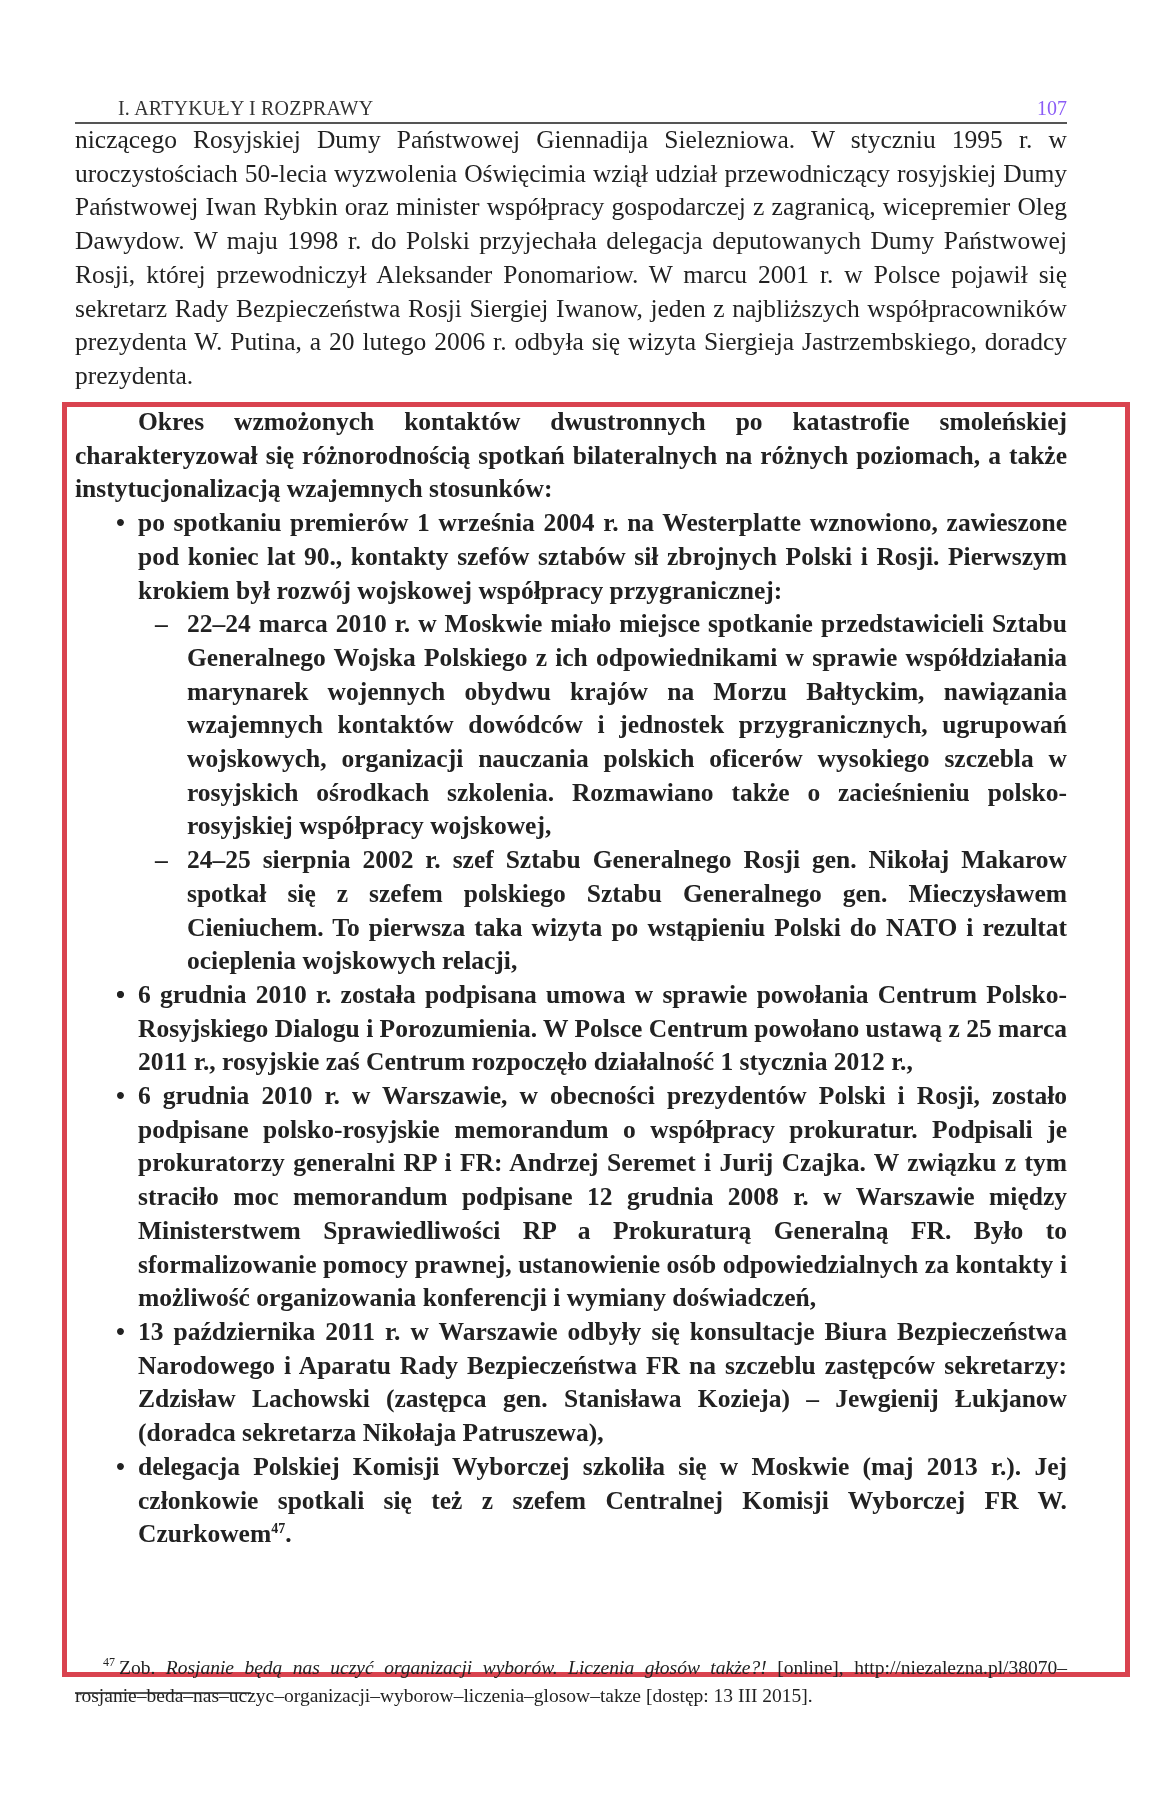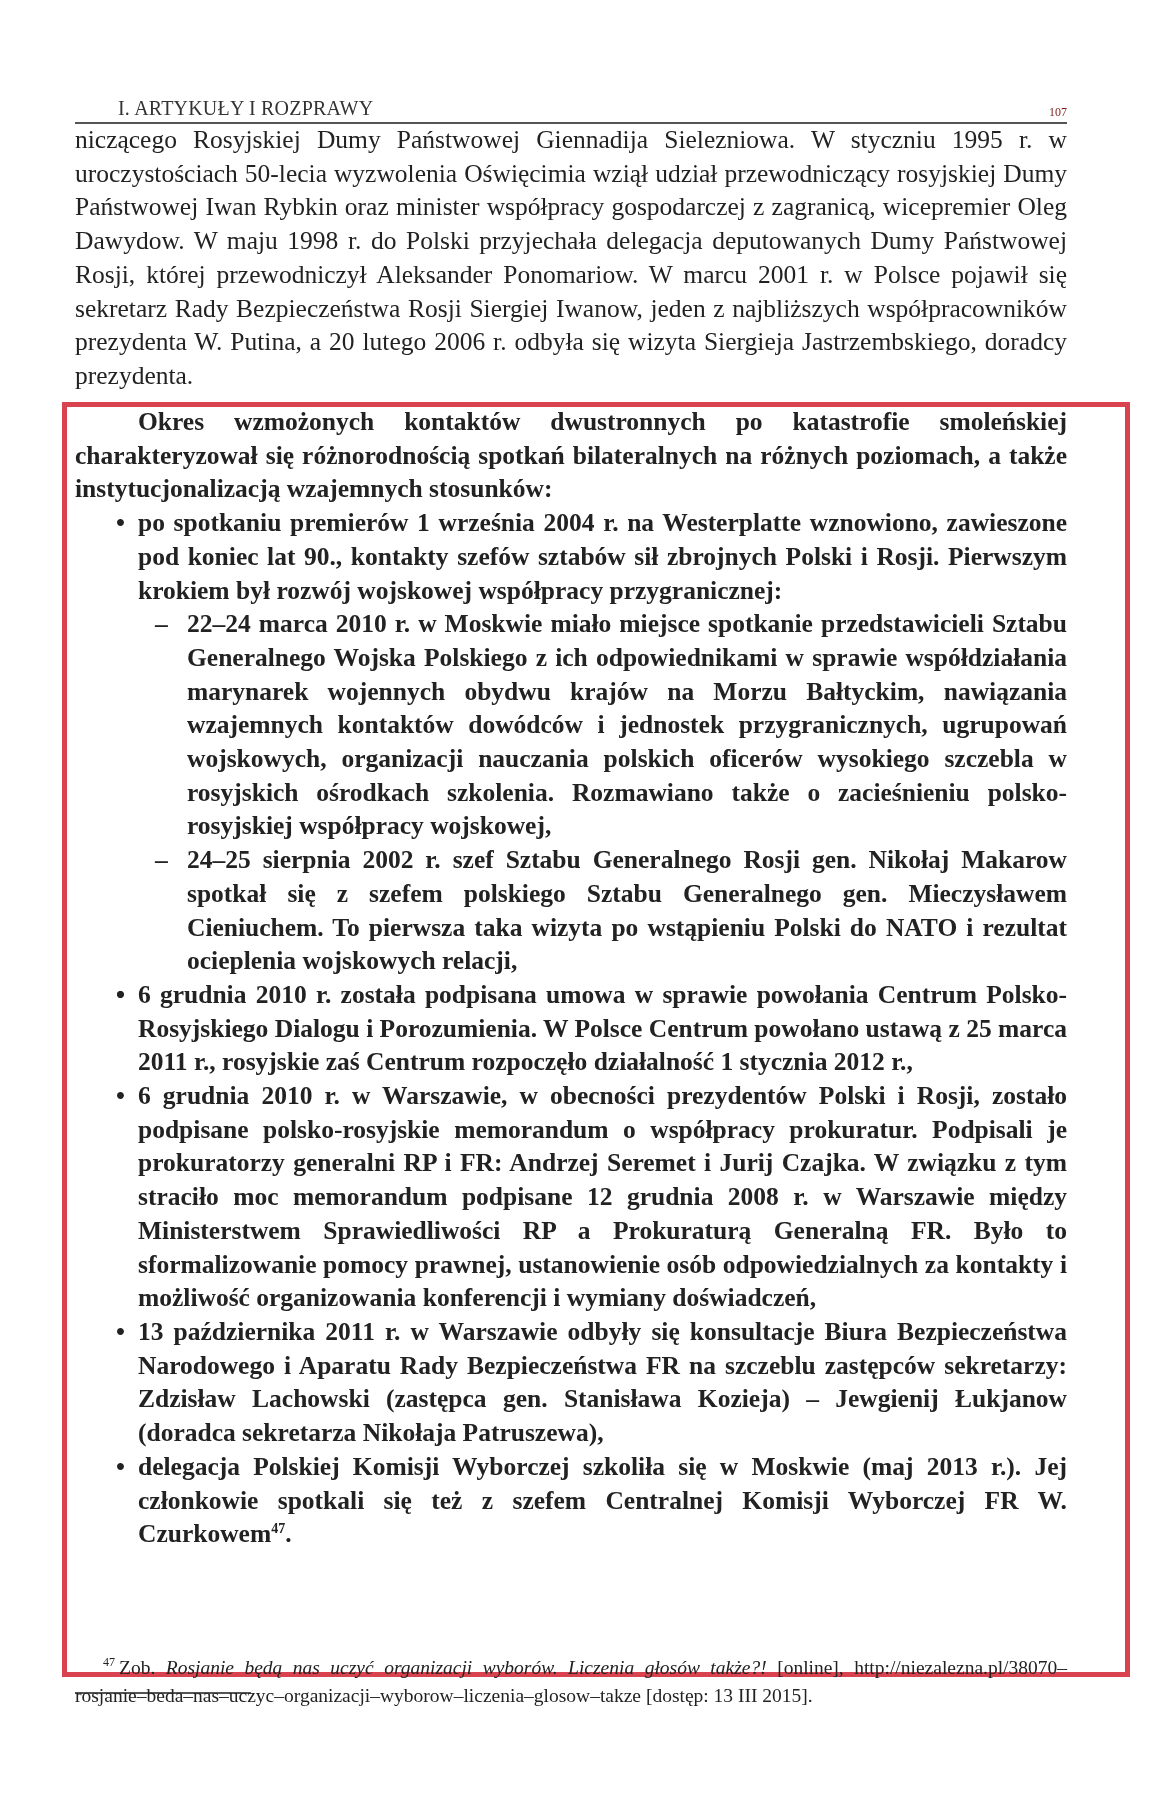--- a/index.html
+++ b/index.html
@@ -1,21 +1,21 @@
 <!DOCTYPE html>
 <html><head>
 <meta charset="utf-8">
 <style>
   html, body { margin:0; padding:0; background:#ffffff; }
   body { width:1166px; height:1820px; position:relative; overflow:hidden;
          font-family:"Liberation Serif", "DejaVu Serif", serif; color:#222; }
   .header { position:absolute; left:75px; top:54px; width:992px; height:28px;
             border-bottom:2px solid #555;margin-top:40px; }
   .header .title { position:absolute; left:43px; bottom:2px; font-size:20px; letter-spacing:0.2px; color:#333; }
-  .header .pagenum { position:absolute; right:0; bottom:2px; font-size:12px; color:#7f1d1d; }
+  .header .pagenum { position:absolute; right:0; bottom:2px; font-size:20px; color:#8b5cf6; }
   .col { position:absolute; left:75px; width:992px; font-size:25.5px; line-height:33.7px;
          text-align:justify; }
   .intro { top:123px; }
   .intro p, .boxed p { margin:0; }
   .indent { text-indent:63px; }
   .redbox { position:absolute; left:62px; top:402px; width:1058px; height:1265px;
             border:5px solid #d9434f; }
   .boxed { top:405px;font-weight:bold; }
   ul.bul { list-style:none; margin:0; padding:0; }
   ul.bul > li { position:relative; padding-left:63px; }

